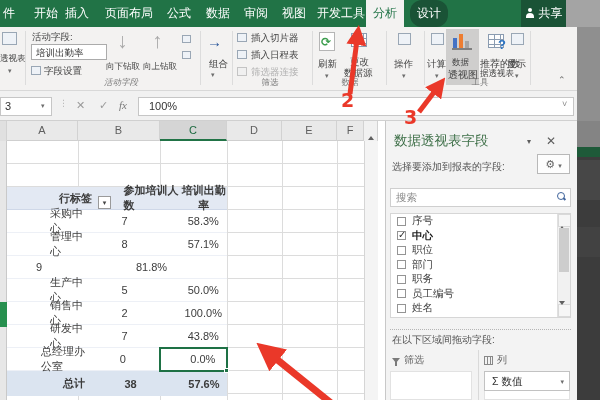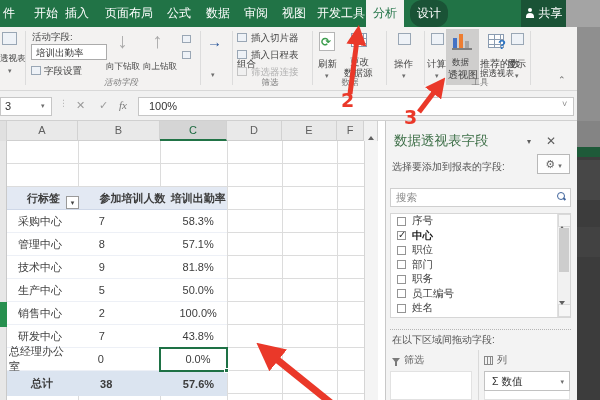--- a/index.html
+++ b/index.html
@@ -56,21 +56,21 @@
   .grid { position:absolute; left:7px; top:0; width:357px; height:259px;
     background:repeating-linear-gradient(to bottom,#fff 0 22px,#dcdcdc 22px 23px); }
   .vline { position:absolute; top:0; width:1px; height:259px; background:#dcdcdc; }
   .rowsliver { position:absolute; left:0; top:0; width:7px; height:259px; background:#e7e7e7; border-right:1px solid #c9c9c9; }
   .sliver-sel { position:absolute; left:0; width:7px; background:#27904f; }
   .sheet-scroll { position:absolute; left:364px; top:0; width:14px; height:259px; background:#f4f4f4; border-left:1px solid #d5d5d5; }
 
   
   .ptable { position:absolute; left:7px; top:46px; width:220px; font-size:11px; color:#3c3c3c; background:#fff; }
   .prow { display:flex; height:23px; align-items:center; border-bottom:1px solid #edf0f6; }
-  .prow .c1 { width:71px; padding-left:11px; }
+  .prow .c1 { width:71px; padding-left:11px;margin-left:32px; }
   .prow .c2 { width:82px; text-align:left;margin-left:29px; }
   .prow .c3 { width:67px; text-align:center; }
   .phead { background:#e3e9f3; font-weight:bold; border-bottom:1px solid #cfd8e8; }
   .phead .c1 { padding-left:20px; position:relative; }
   .ptotal { background:#dbe4f0; font-weight:bold; height:25px; border-bottom:none; }
   .filterbtn { position:absolute; left:59px; top:5px; width:13px; height:13px; background:#fff; border:1px solid #9a9a9a; font-size:7px; color:#444; line-height:11px; text-align:center; font-weight:normal; }
   .selcell { position:absolute; left:152px; top:160px; width:69px; height:25px; border:2px solid #1e7145; }
   .selhandle { position:absolute; right:-3px; bottom:-3px; width:5px; height:5px; background:#1e7145; border:1px solid #fff; }
 
   
@@ -146,21 +146,21 @@
   <span class="bigarrow" style="left:117px;top:4px;">↓</span>
   <span class="rlbl" style="left:106px;top:34px;font-size:8.5px;">向下钻取</span>
   <span class="bigarrow" style="left:152px;top:4px;">↑</span>
   <span class="rlbl" style="left:143px;top:34px;font-size:8.5px;">向上钻取</span>
   <span class="iconbox grayed" style="left:182px;top:8px;width:9px;height:8px;"></span>
   <span class="iconbox grayed" style="left:182px;top:24px;width:9px;height:8px;"></span>
   <span class="glbl" style="left:86px;width:70px;font-style:italic;">活动字段</span>
   <span class="rdiv" style="left:200px;"></span>
 
   <span style="position:absolute;left:207px;top:6px;font-size:15px;color:#2b579a;font-weight:bold;">→</span>
-  <span class="rlbl" style="left:209px;top:31px;margin-left:28px;">组合</span>
+  <span class="rlbl" style="left:209px;top:31px;">组合</span>
   <span class="caret" style="position:absolute;left:211px;top:44px;">▾</span>
   <span class="rdiv" style="left:232px;"></span>
 
   <span class="iconbox" style="left:237px;top:6px;width:10px;height:9px;"></span>
   <span class="rlbl" style="left:251px;top:5px;">插入切片器</span>
   <span class="iconbox" style="left:237px;top:23px;width:10px;height:9px;"></span>
   <span class="rlbl" style="left:251px;top:22px;">插入日程表</span>
   <span class="iconbox grayed" style="left:237px;top:40px;width:10px;height:9px;border-color:#c4c4c4;background:#f0f0f0;"></span>
   <span class="rlbl grayed" style="left:251px;top:39px;">筛选器连接</span>
   <span class="glbl" style="left:245px;width:50px;">筛选</span>
@@ -250,21 +250,20 @@
         <span class="c1">采购中心</span>
         <span class="c2">7</span>
         <span class="c3">58.3%</span>
       </div>
     <div class="prow">
         <span class="c1">管理中心</span>
         <span class="c2">8</span>
         <span class="c3">57.1%</span>
       </div>
     <div class="prow">
-        <span class="c1">技术中心</span>
         <span class="c2">9</span>
         <span class="c3">81.8%</span>
       </div>
     <div class="prow">
         <span class="c1">生产中心</span>
         <span class="c2">5</span>
         <span class="c3">50.0%</span>
       </div>
     <div class="prow">
         <span class="c1">销售中心</span>

